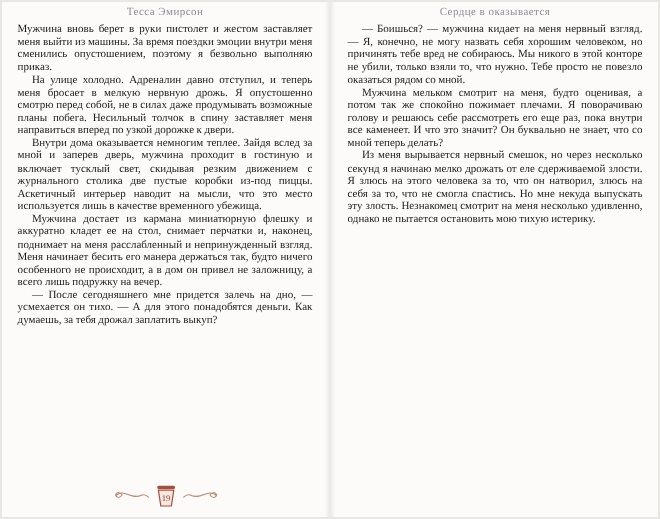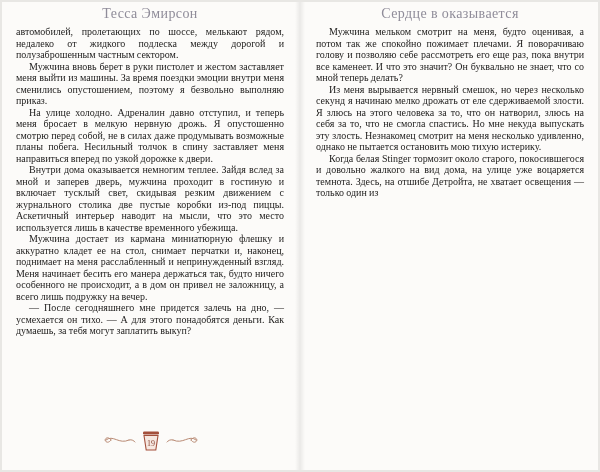--- a/index.html
+++ b/index.html
@@ -30,21 +30,21 @@
     width: 298px; height: 468px;
     box-sizing: border-box;
     position: relative;
     background: #fcfbf9;
     padding: 4px 14px 36px 14px;
   }
   .page.left  { padding-right: 16px; }
   .page.right { padding-left: 16px; }
   .running-header {
     text-align: center;
-    font-size: 14px;
+    font-size: 10px;
     letter-spacing: 0.4px;
     color: #8f8c99;
     margin-bottom: 4px;
     white-space: nowrap;
   }
   .text {
     font-size: 10px;
     line-height: 11.5px;
     color: #1d1c1b;
     text-align: justify;
@@ -52,62 +52,61 @@
     -webkit-hyphens: auto;
     word-spacing: -0.2px;
   }
   .text p {
     margin: 0;
     text-indent: 13px;
   }
   .text.continued p:first-child { text-indent: 0; }
   .footer-ornament {
     position: absolute;
-    bottom: 17px;
+    bottom: 7px;
     left: 50%;
     transform: translateX(-50%);
     width: 96px;
     height: 26px;
   }
   .footer-ornament svg { display: block; width: 96px; height: 26px; }
 </style>
 </head>
 <body>
 
 <div class="spread">
 
   <div class="page left">
     <div class="running-header">Тесса Эмирсон</div>
     <div class="text continued">
-        <p>автомобилей, пролетающих по шоссе, мелькают рядом, недалеко от жидкого подлеска между дорогой и полузаброшенным частным сектором.</p>
         <p>Мужчина вновь берет в руки пистолет и жестом заставляет меня выйти из машины. За время поездки эмоции внутри меня сменились опустошением, поэтому я безвольно выполняю приказ.</p>
         <p>На улице холодно. Адреналин давно отступил, и теперь меня бросает в мелкую нервную дрожь. Я опустошенно смотрю перед собой, не в силах даже продумывать возможные планы побега. Несильный толчок в спину заставляет меня направиться вперед по узкой дорожке к двери.</p>
         <p>Внутри дома оказывается немногим теплее. Зайдя вслед за мной и заперев дверь, мужчина проходит в гостиную и включает тусклый свет, скидывая резким движением с журнального столика две пустые коробки из-под пиццы. Аскетичный интерьер наводит на мысли, что это место используется лишь в качестве временного убежища.</p>
         <p>Мужчина достает из кармана миниатюрную флешку и аккуратно кладет ее на стол, снимает перчатки и, наконец, поднимает на меня расслабленный и непринужденный взгляд. Меня начинает бесить его манера держаться так, будто ничего особенного не происходит, а в дом он привел не заложницу, а всего лишь подружку на вечер.</p>
-        <p>— После сегодняшнего мне придется залечь на дно, — усмехается он тихо. — А для этого понадобятся деньги. Как думаешь, за тебя могут заплатить выкуп?</p>
+        <p>— После сегодняшнего мне придется залечь на дно, — усмехается он тихо. — А для этого понадобятся деньги. Как думаешь, за тебя дрожал заплатить выкуп?</p>
       </div>
     <div class="footer-ornament">
       <svg viewBox="0 0 96 26">
 
         <path d="M3,13 C10,7 16,18 26,13 M8,13 c-2,-3 -5,-3 -6,0 c1,3 4,3 6,0 M26,13 c3,-1 5,1 6,2" fill="none" stroke="#b98a74" stroke-width="1" stroke-linecap="round"></path>
 
         <path d="M93,13 C86,7 80,18 70,13 M88,13 c2,-3 5,-3 6,0 c-1,3 -4,3 -6,0 M70,13 c-3,-1 -5,1 -6,2" fill="none" stroke="#b98a74" stroke-width="1" stroke-linecap="round"></path>
 
         <g>
           <rect x="40" y="4.5" width="16" height="3" rx="1.2" fill="#a34f3b"></rect>
           <path d="M41,8.5 L43.2,23 L52.8,23 L55,8.5 Z" fill="#f6e8e1" stroke="#a34f3b" stroke-width="1.1"></path>
         </g>
         <text x="48" y="18.5" text-anchor="middle" font-size="8" font-family="Liberation Serif, serif" fill="#8a4433">19</text>
       </svg>
     </div>
   </div>
 
   <div class="page right">
     <div class="running-header">Сердце в оказывается</div>
     <div class="text">
-        <p>Мужчина мельком смотрит на меня, будто оценивая, а потом так же спокойно пожимает плечами. Я поворачиваю голову и позволяю себе рассмотреть его еще раз, пока внутри все каменеет. И что это значит? Он буквально не знает, что со мной теперь делать?</p>
+        <p>— Боишься? — мужчина кидает на меня нервный взгляд. — Я, конечно, не могу назвать себя хорошим человеком, но причинять тебе вред не собираюсь. Мы никого в этой конторе не убили, только взяли то, что нужно. Тебе просто не повезло оказаться рядом со мной.</p>
+        <p>Мужчина мельком смотрит на меня, будто оценивая, а потом так же спокойно пожимает плечами. Я поворачиваю голову и решаюсь себе рассмотреть его еще раз, пока внутри все каменеет. И что это значит? Он буквально не знает, что со мной теперь делать?</p>
         <p>Из меня вырывается нервный смешок, но через несколько секунд я начинаю мелко дрожать от еле сдерживаемой злости. Я злюсь на этого человека за то, что он натворил, злюсь на себя за то, что не смогла спастись. Но мне некуда выпускать эту злость. Незнакомец смотрит на меня несколько удивленно, однако не пытается остановить мою тихую истерику.</p>
-        <p>Когда белая Stinger тормозит около старого, покосившегося и довольно жалкого на вид дома, на улице уже воцаряется темнота. Здесь, на отшибе Детройта, не хватает освещения — только один из</p>
       </div>
   </div>
 
   <div class="gutter"></div>
 </div>
 
 </body></html>

